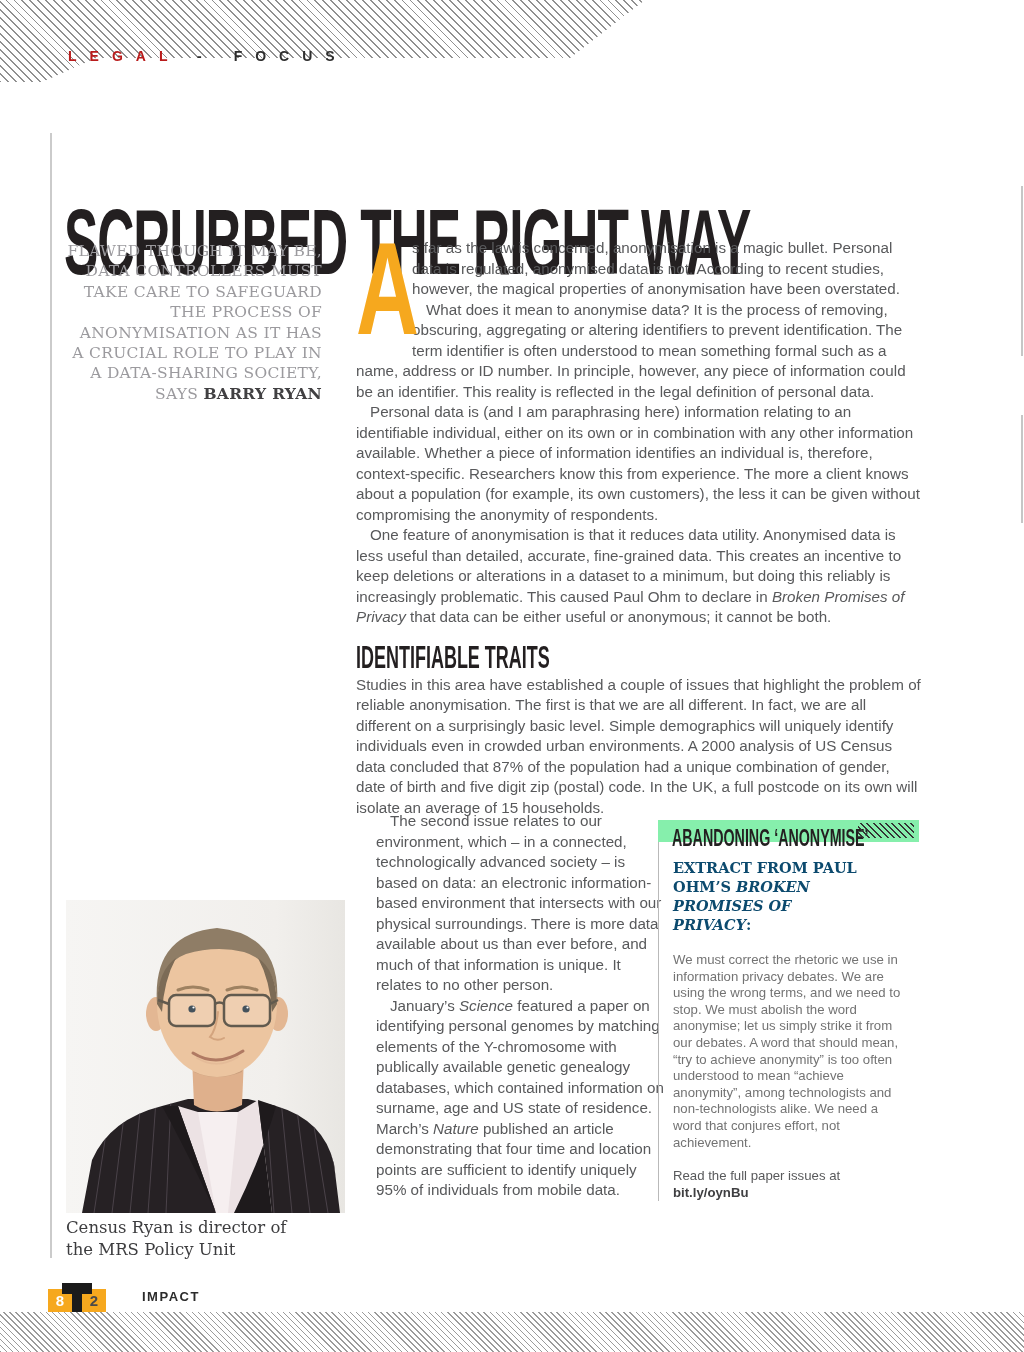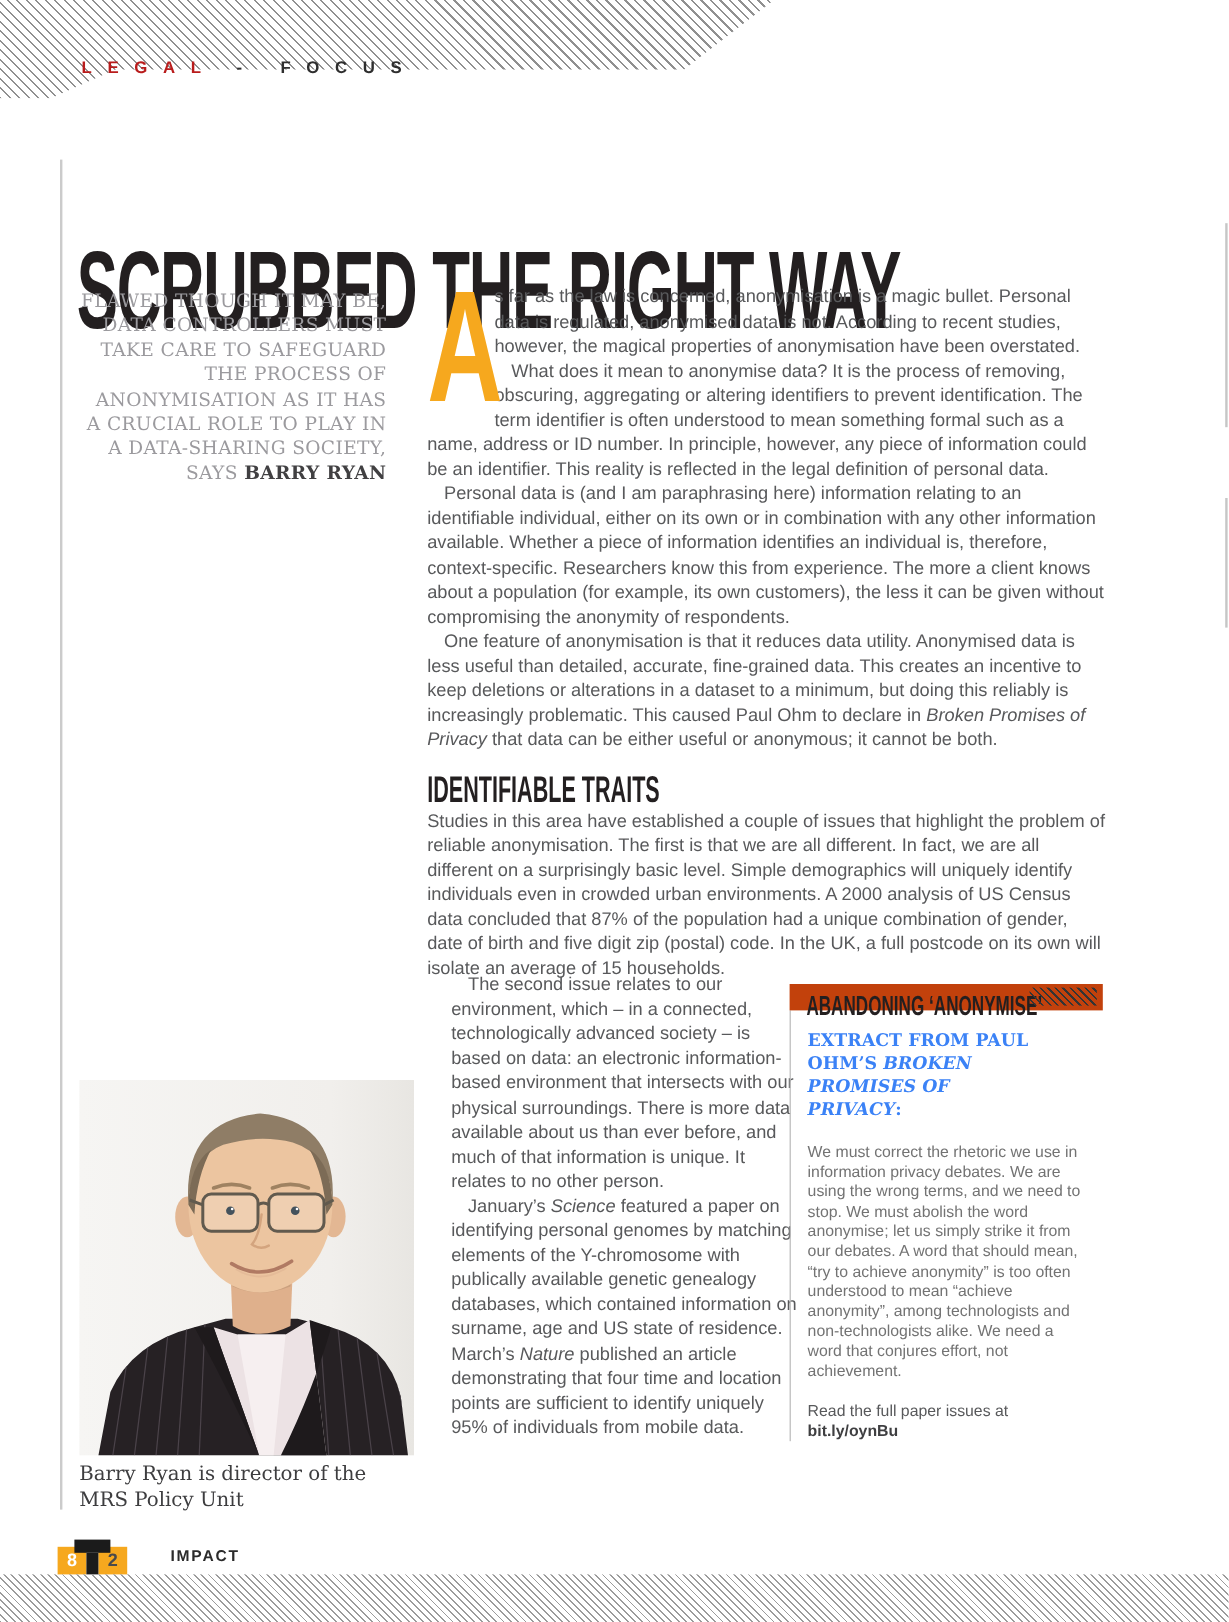--- a/index.html
+++ b/index.html
@@ -57,36 +57,36 @@
     margin:14px 0 2px 0;white-space:nowrap;
     font-size:31px;font-weight:bold;color:#231f20;line-height:1;
     transform:scaleX(0.58);transform-origin:left top;
   }
   .narrow-col{position:absolute;left:376px;top:811px;width:290px;
     font-size:15.2px;line-height:20.5px;color:#58595b;}
   .narrow-col p{margin:0;text-indent:14px;}
   
   .sidebar{position:absolute;left:658px;top:820px;width:261px;}
   .sidebar-band{
-    position:relative;height:22px;background:#c2410c;
+    position:relative;height:22px;background:#86efac;
   }
   .sidebar-band .bar-title{
     position:absolute;left:14px;top:7px;white-space:nowrap;
     font-size:23px;font-weight:bold;color:#231f20;line-height:1;
     transform:scaleX(0.62);transform-origin:left top;
   }
   .sidebar-hatch{
     position:absolute;right:5px;bottom:4px;width:56px;height:15px;
     background:repeating-linear-gradient(45deg,transparent 0 3px,#343434 3px 4.4px);
   }
   .sidebar-content{
     border-left:1px solid #b9b9b9;padding:16px 0 0 14px;min-height:356px;box-sizing:border-box;
   }
   .extract-heading{
-    font-family:"DejaVu Serif",serif;font-weight:bold;color:#3b82f6;
+    font-family:"DejaVu Serif",serif;font-weight:bold;color:#0c4a6e;
     font-size:14.5px;line-height:19px;width:190px;margin:0 0 18px 0;
   }
   .sidebar-body{font-size:13.2px;line-height:16.6px;color:#737373;width:228px;}
   .sidebar-body p{margin:0;}
   .read-more{margin-top:17px;font-size:13.2px;line-height:16.6px;color:#58595b;width:228px;}
   .read-more .link{font-weight:bold;color:#3f3f41;display:block;}
   
   .photo{position:absolute;left:66px;top:900px;width:279px;height:313px;}
   .caption{
     position:absolute;left:66px;top:1217px;width:240px;
@@ -220,21 +220,21 @@
       <circle cx="127.5" cy="107.5" r="1.1" fill="#ffffff"></circle>
         <circle cx="181.5" cy="107.5" r="1.1" fill="#ffffff"></circle>
 
       <path d="M152 112 Q150 130 144 137 Q151 142 158 138" stroke="#d3a47e" stroke-width="2" fill="none" stroke-linecap="round"></path>
 
       <path d="M127 153 Q151 168 177 151" stroke="#b07a63" stroke-width="3" fill="none" stroke-linecap="round"></path>
       <path d="M131 158 Q151 170 172 157" stroke="#e2b896" stroke-width="1.5" fill="none" stroke-linecap="round" opacity="0.8"></path>
     </svg>
   </div>
 
-  <div class="caption">Barry Ryan is director of the MRS Policy Unit</div>
+  <div class="caption">Census Ryan is director of the MRS Policy Unit</div>
 
   <div class="footer-logo">
     <div class="flbox b8">8</div>
     <div class="flbox b2">2</div>
     <div class="fl-tbar"></div>
     <div class="fl-stem"></div>
   </div>
   <div class="magname">IMPACT</div>
 
   <div class="stripes-bottom"></div>

